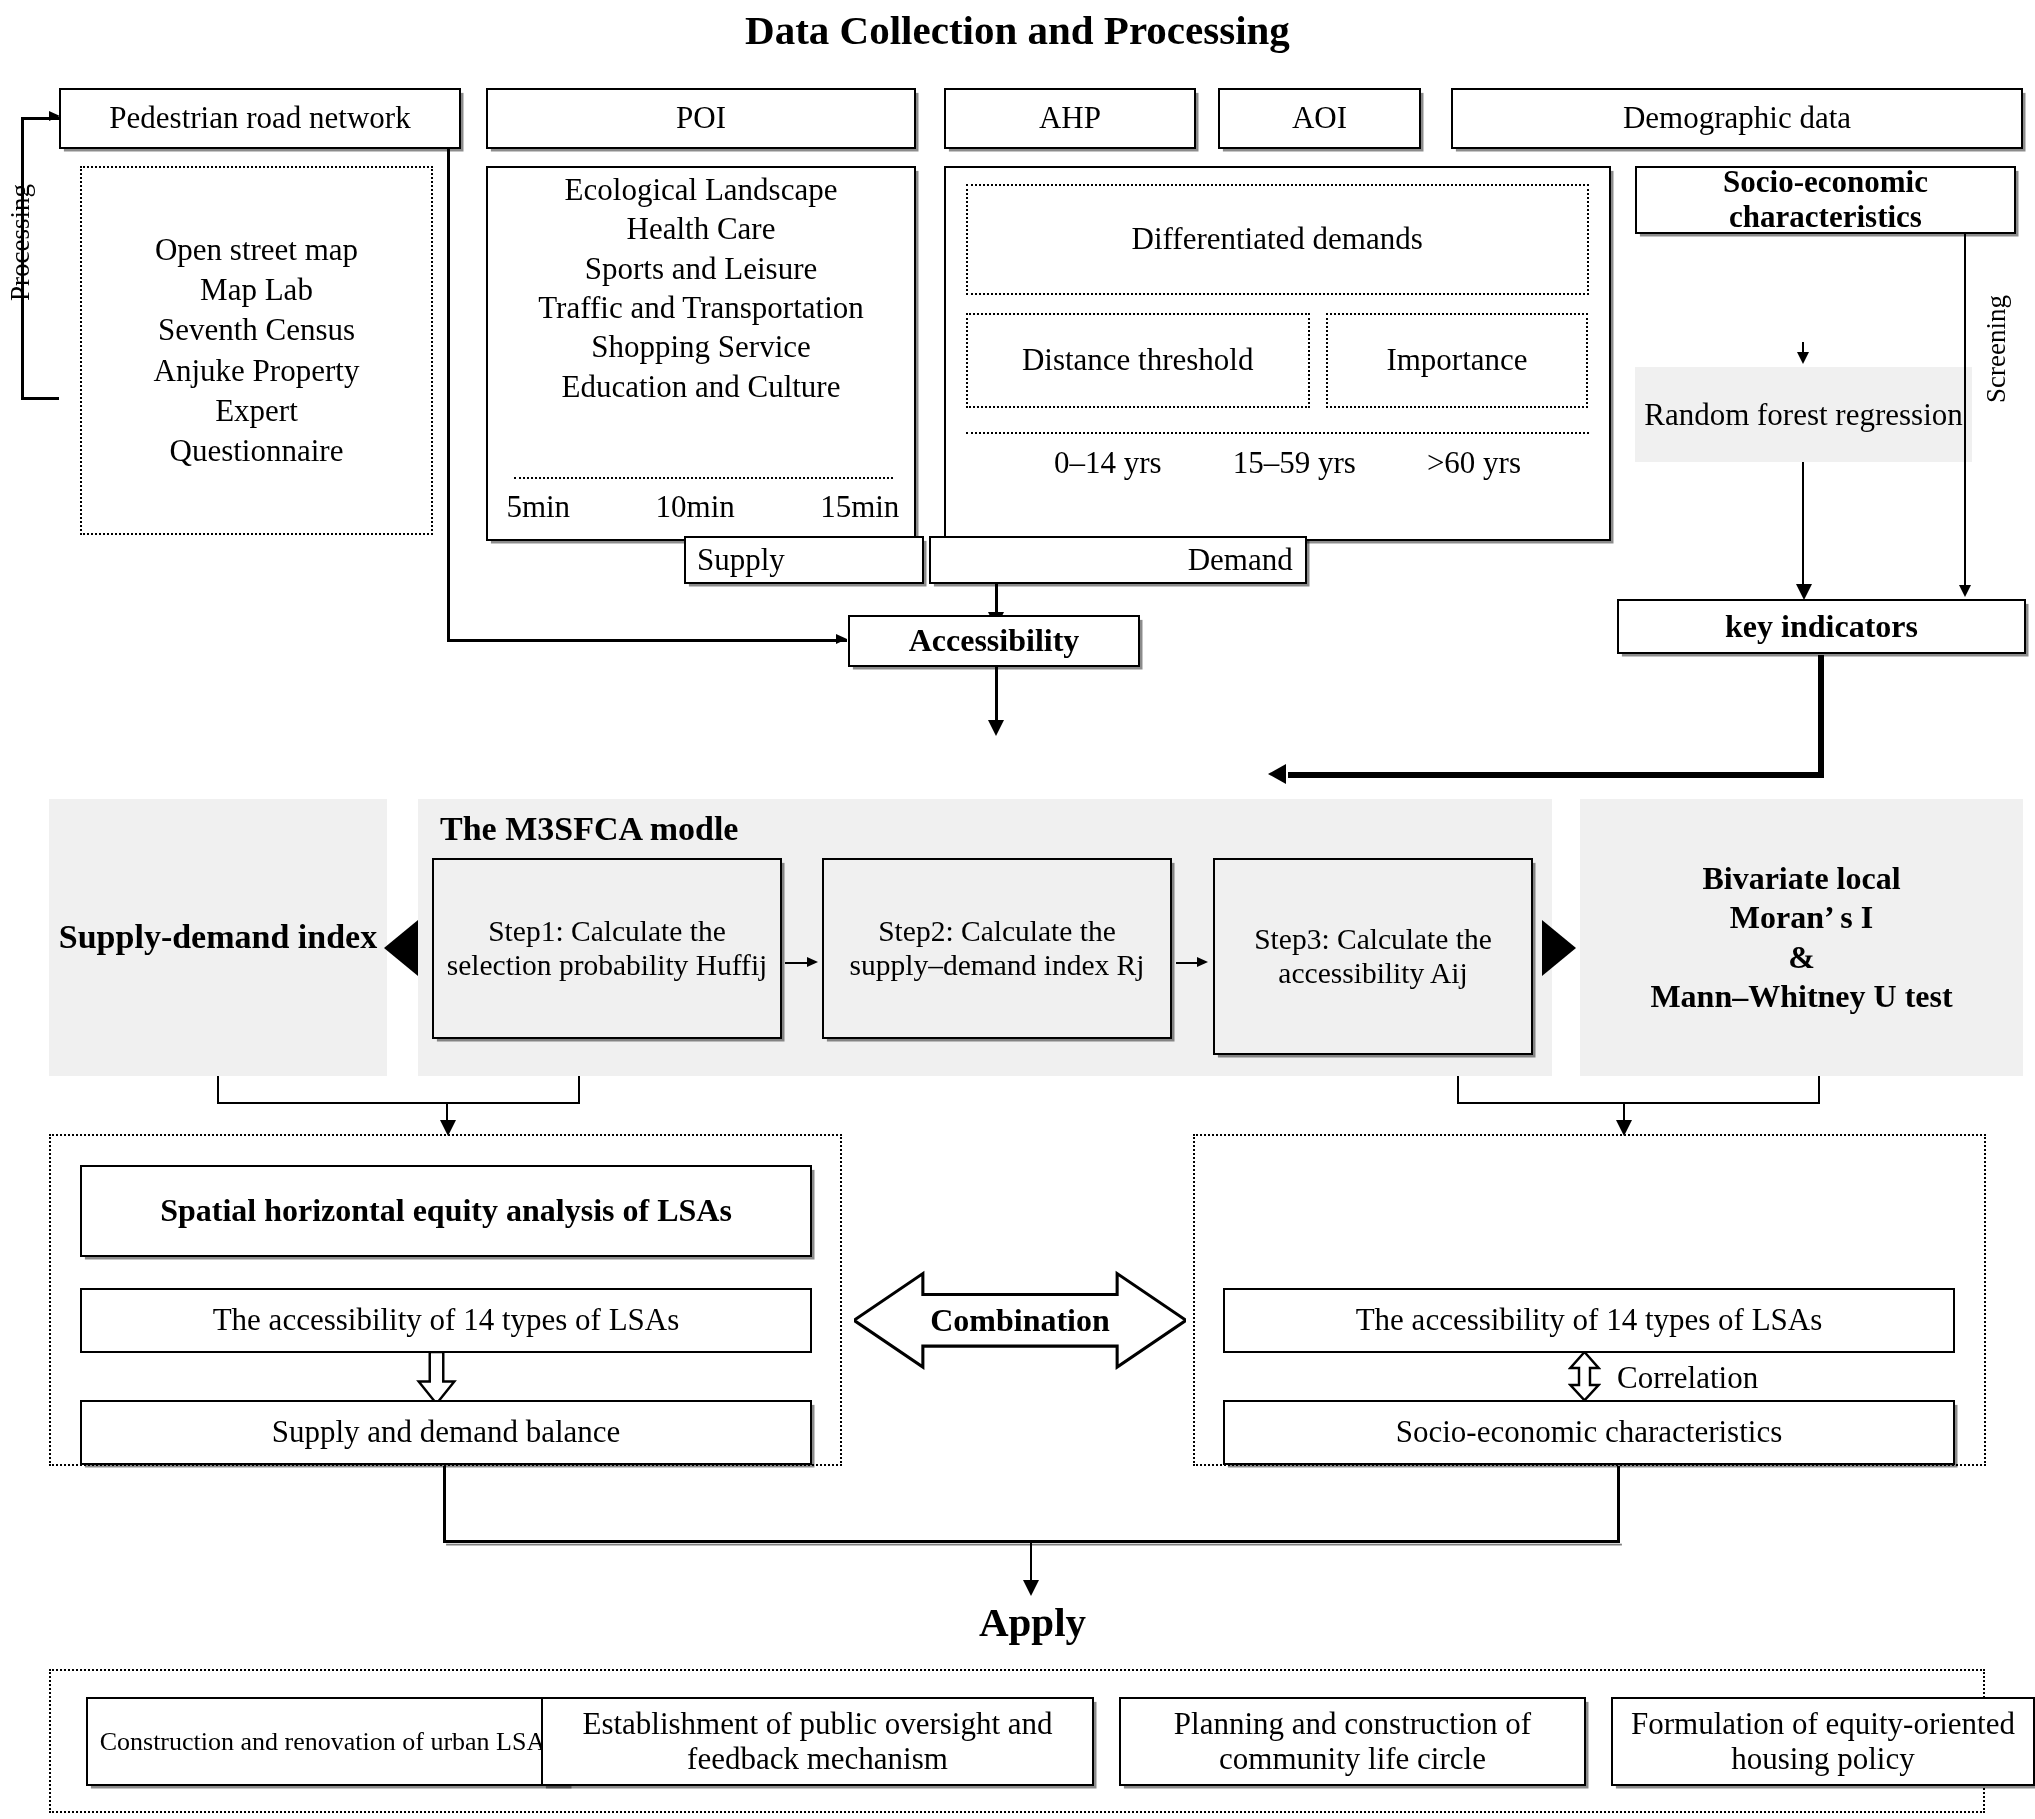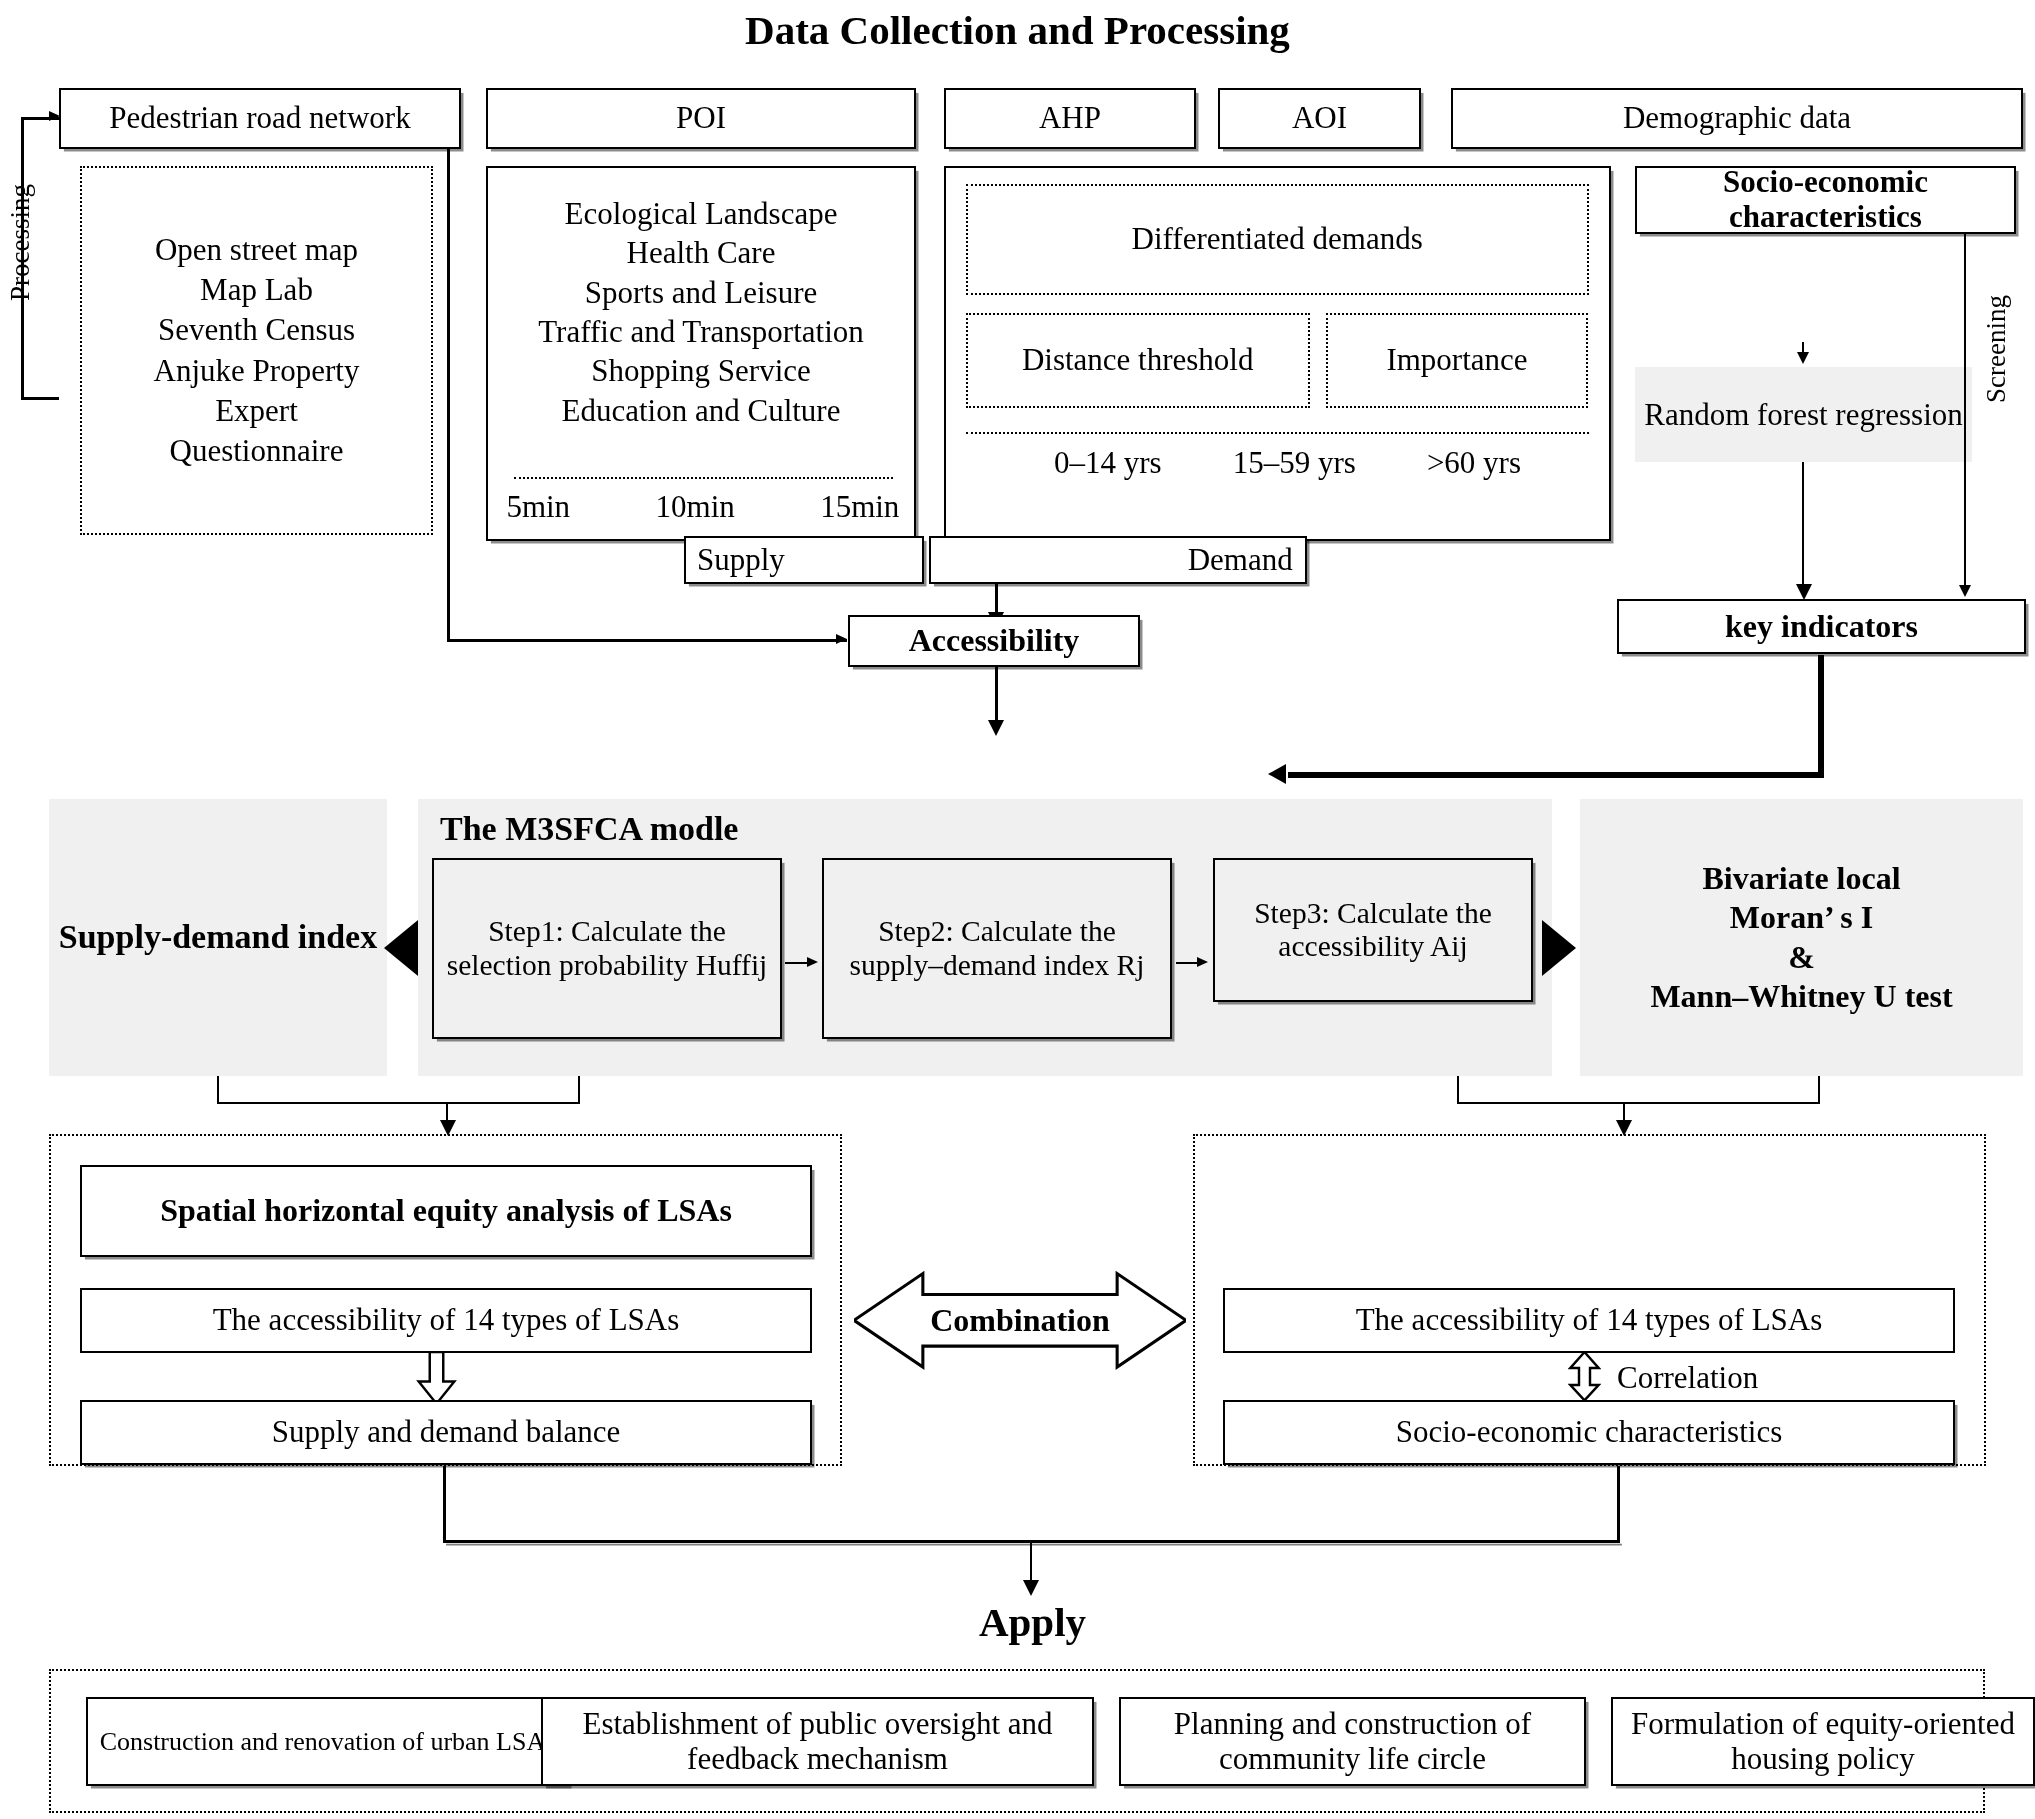--- a/index.html
+++ b/index.html
@@ -131,21 +131,21 @@
       <div>Expert</div>
       <div>Questionnaire</div>
     </div>
   </div>
 
   <div class="abs vl" style="left:447px;top:149px;height:492px;"></div>
   <div class="abs hl" style="left:447px;top:639px;width:400px;"></div>
   <div class="abs ah-right-sm" style="left:836px;top:634px;"></div>
 
   <div class="abs solidbox shadow" style="left:486px;top:166px;width:430px;height:375px;align-items:flex-start;">
-    <div style="width:100%;padding-top:26px;">
+    <div style="width:100%;padding-top:2px;">
       <div style="font-size:31px;line-height:1.27;">
         <div>Ecological Landscape</div>
         <div>Health Care</div>
         <div>Sports and Leisure</div>
         <div>Traffic and Transportation</div>
         <div>Shopping Service</div>
         <div>Education and Culture</div>
       </div>
       <div class="abs dotline-h" style="left:26px;top:309px;width:379px;"></div>
       <div class="abs" style="left:18.4px;top:322px;width:393px;display:flex;justify-content:space-between;font-size:31px;">
@@ -233,21 +233,21 @@
   </div>
   <div class="abs hl-thin" style="left:785px;top:962px;width:24.6px;"></div>
   <div class="abs ah-right-sm" style="left:807px;top:957px;"></div>
 
   <div class="abs solidbox shadow" style="left:822px;top:858px;width:350px;height:181px;font-size:29.5px;background:#f0f0f0;padding:0 8.6px;">
     <span class="txt">Step2: Calculate the supply–demand index Rj</span>
   </div>
   <div class="abs hl-thin" style="left:1176px;top:962px;width:24.6px;"></div>
   <div class="abs ah-right-sm" style="left:1197px;top:957px;"></div>
 
-  <div class="abs solidbox shadow" style="left:1213px;top:858px;width:320px;height:144px;font-size:29.5px;background:#f0f0f0;padding:0 11px;">
+  <div class="abs solidbox shadow" style="left:1213px;top:858px;width:320px;height:197px;font-size:29.5px;background:#f0f0f0;padding:0 11px;">
     <span class="txt">Step3: Calculate the accessibility Aij</span>
   </div>
 
   <div class="abs ah-left-big" style="left:384px;top:920px;"></div>
   <div class="abs ah-right-big" style="left:1542px;top:920px;"></div>
 
   <div class="abs greyband" style="left:1580px;top:799px;width:443px;height:277px;display:flex;align-items:center;justify-content:center;">
     <div style="font-size:32px;font-weight:bold;text-align:center;line-height:1.22;">
       <div>Bivariate local</div>
       <div>Moran’ s I</div>

